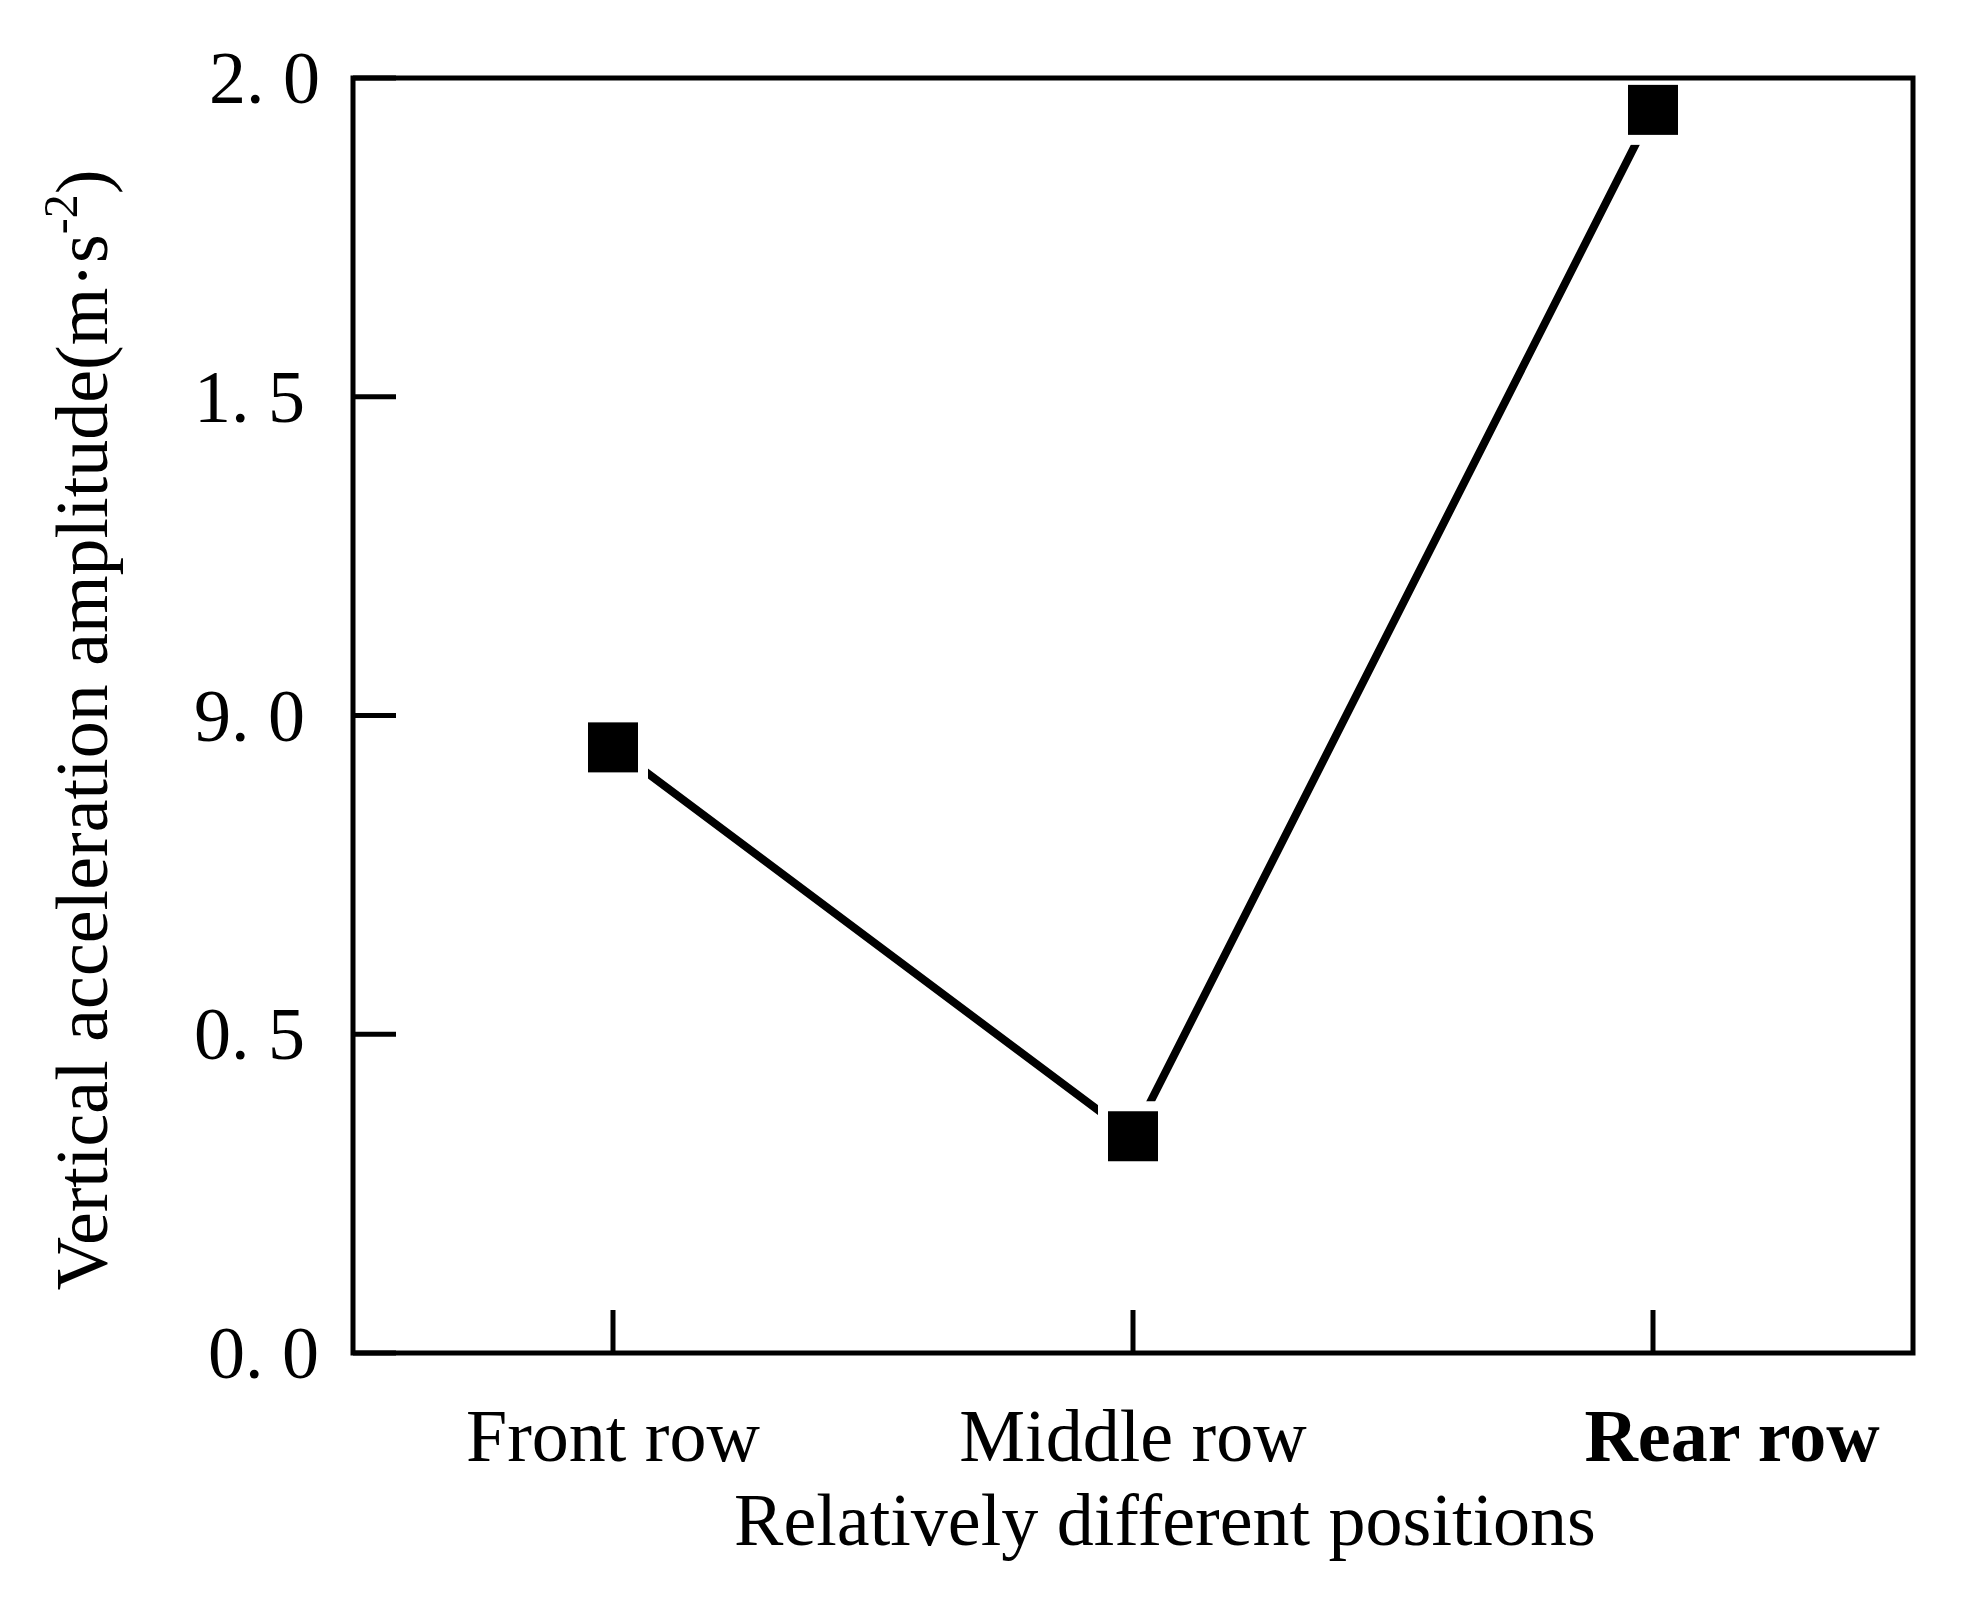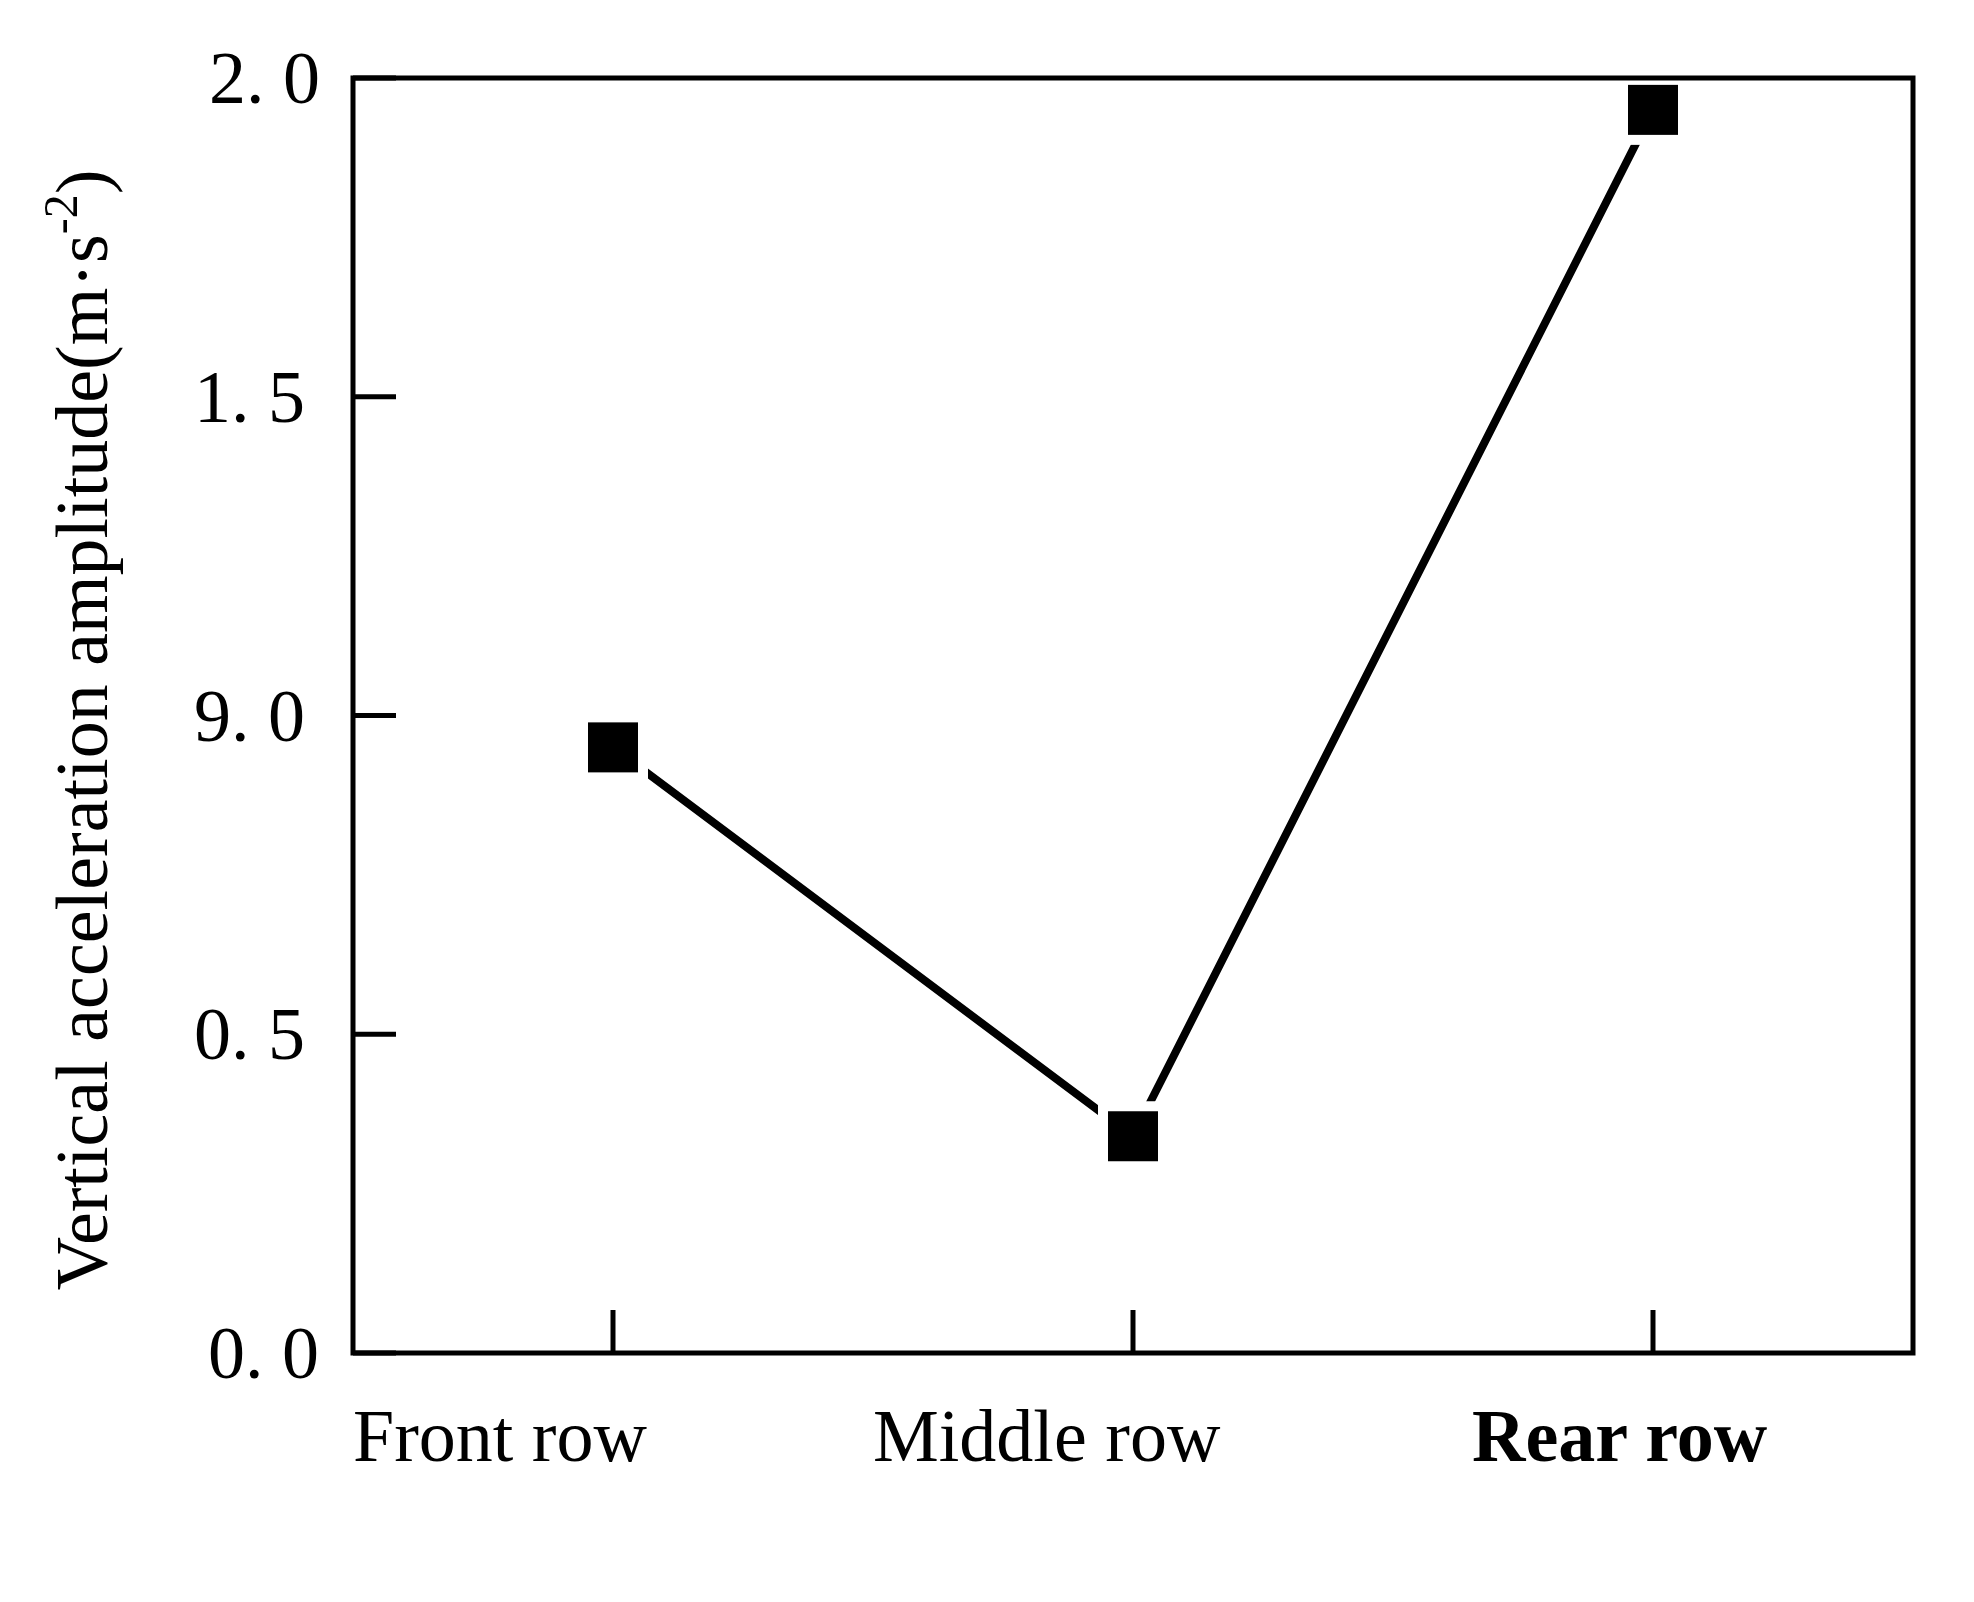--- a/index.html
+++ b/index.html
@@ -24,21 +24,21 @@
     line-height: 80px;
     text-align: right;
     font-size: 74px;
     white-space: pre;
   }
   .xtick-label {
     position: absolute;
     width: 520px;
     height: 80px;
     line-height: 80px;
-    text-align: left;
+    text-align: center;
     font-size: 74px;
     white-space: pre;
   }
   .xlabel {
     position: absolute;
     left: 665px;
     top: 1478px;
     width: 1000px;
     height: 84px;
     line-height: 84px;
@@ -90,15 +90,16 @@
       <div class="ytick-label" style="left: 135px; top: 675.5px;">9. 0</div>
       <div class="ytick-label" style="left: 135px; top: 356.75px;">1. 5</div>
       <div class="ytick-label" style="left: 150px; top: 38px;">2. 0</div>
     </div>
   <div id="xtick-container">
       <div class="xtick-label" style="left: 353px; top: 1396px;">Front row</div>
       <div class="xtick-label" style="left: 873px; top: 1396px;">Middle row</div>
       <div class="xtick-label" style="left: 1472px; top: 1396px; font-weight: bold;">Rear row</div>
     </div>
 
+  <div class="xlabel">Relatively different positions</div>
 
   <div class="ylabel"><span>Vertical acceleration amplitude(m·s</span><span class="sup">-2</span><span>)</span></div>
 </div>
 
 </body></html>

